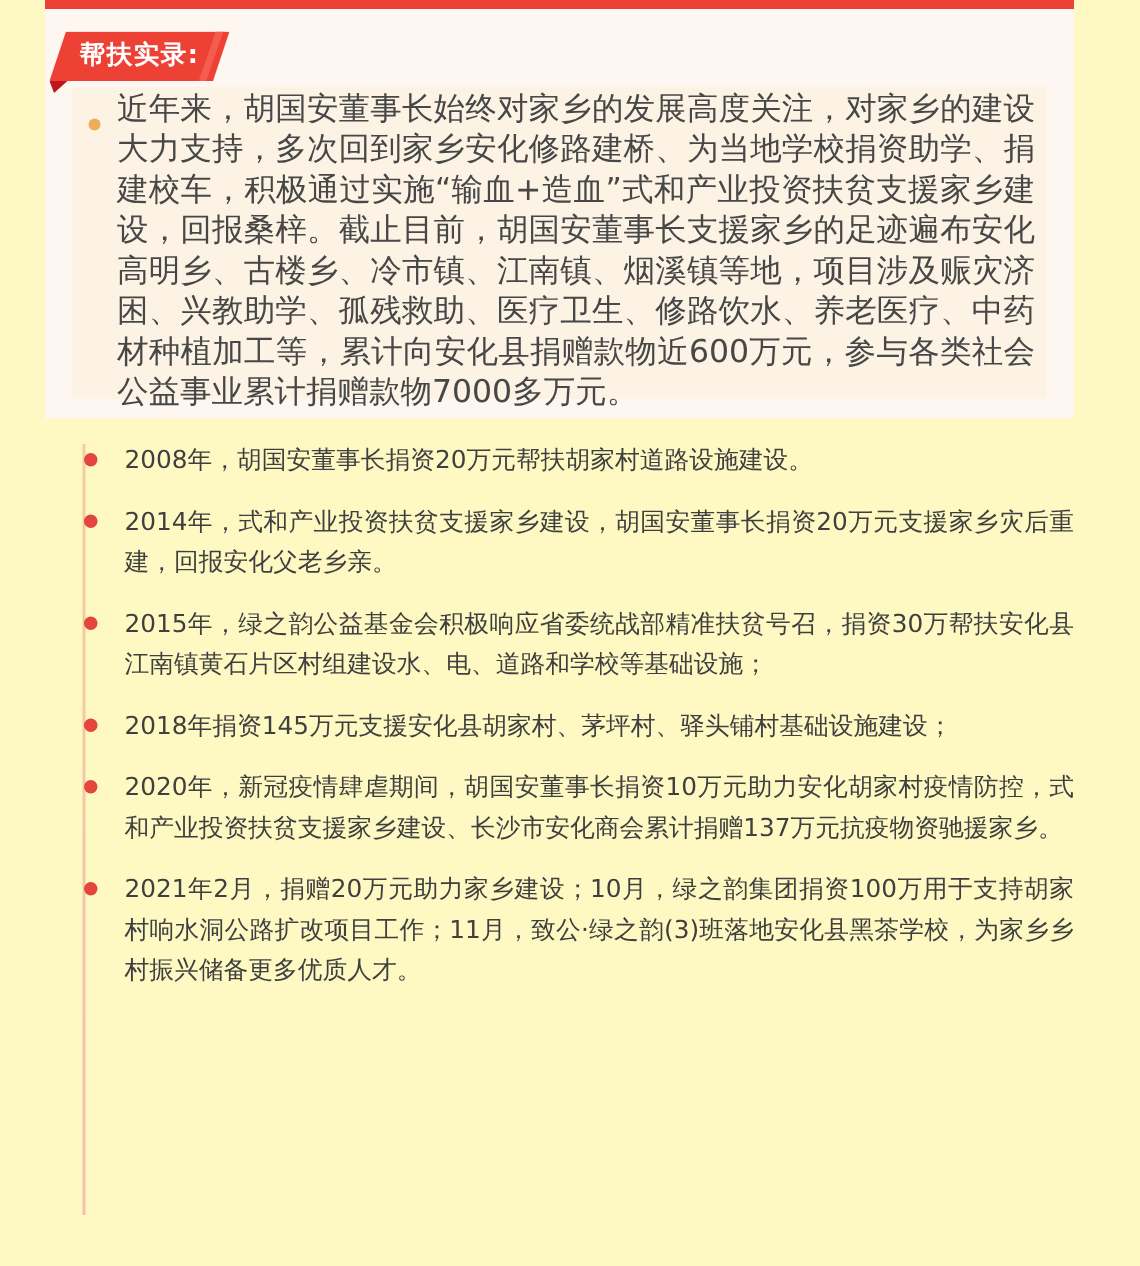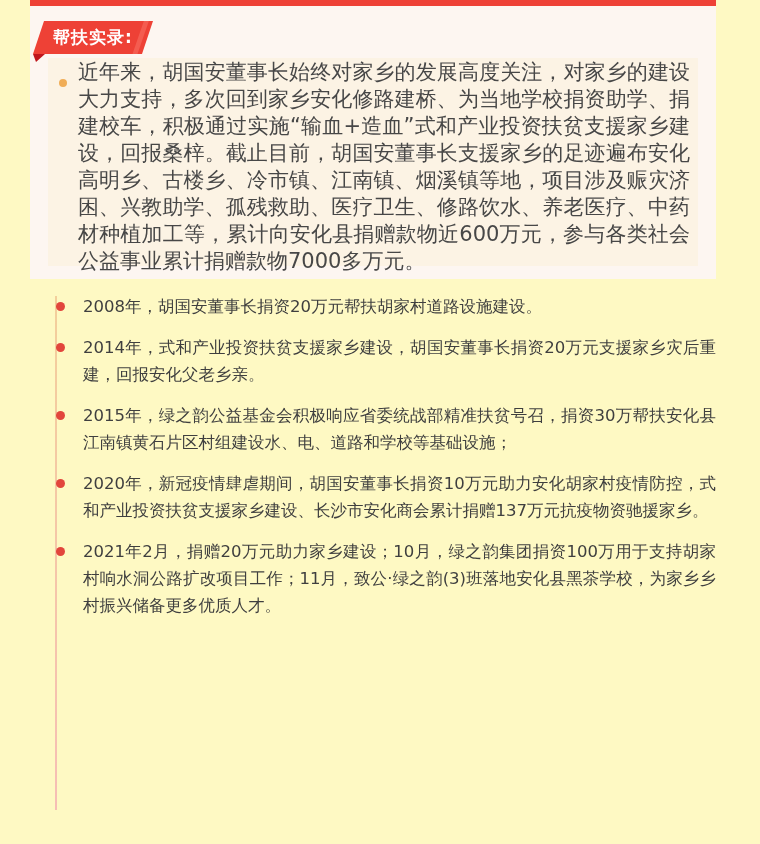--- a/index.html
+++ b/index.html
@@ -61,20 +61,24 @@
     <li class="tl-item">
       <span class="tl-dot"></span>
       <div class="tl-text">2014年，式和产业投资扶贫支援家乡建设，胡国安董事长捐资20万元支援家乡灾后重建，回报安化父老乡亲。</div>
     </li>
     <li class="tl-item">
       <span class="tl-dot"></span>
       <div class="tl-text">2015年，绿之韵公益基金会积极响应省委统战部精准扶贫号召，捐资30万帮扶安化县江南镇黄石片区村组建设水、电、道路和学校等基础设施；</div>
     </li>
     <li class="tl-item">
       <span class="tl-dot"></span>
+      <div class="tl-text">2018年捐资145万元支援安化县胡家村、茅坪村、驿头铺村基础设施建设；</div>
+    </li>
+    <li class="tl-item">
+      <span class="tl-dot"></span>
       <div class="tl-text">2020年，新冠疫情肆虐期间，胡国安董事长捐资10万元助力安化胡家村疫情防控，式和产业投资扶贫支援家乡建设、长沙市安化商会累计捐赠137万元抗疫物资驰援家乡。</div>
     </li>
     <li class="tl-item">
       <span class="tl-dot"></span>
       <div class="tl-text">2021年2月，捐赠20万元助力家乡建设；10月，绿之韵集团捐资100万用于支持胡家村响水洞公路扩改项目工作；11月，致公·绿之韵(3)班落地安化县黑茶学校，为家乡乡村振兴储备更多优质人才。</div>
     </li>
   </ul>
 
 </div>
 

